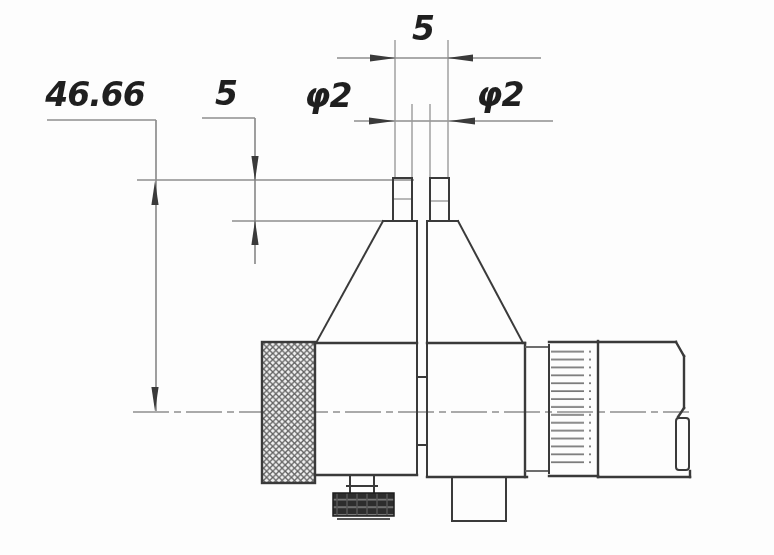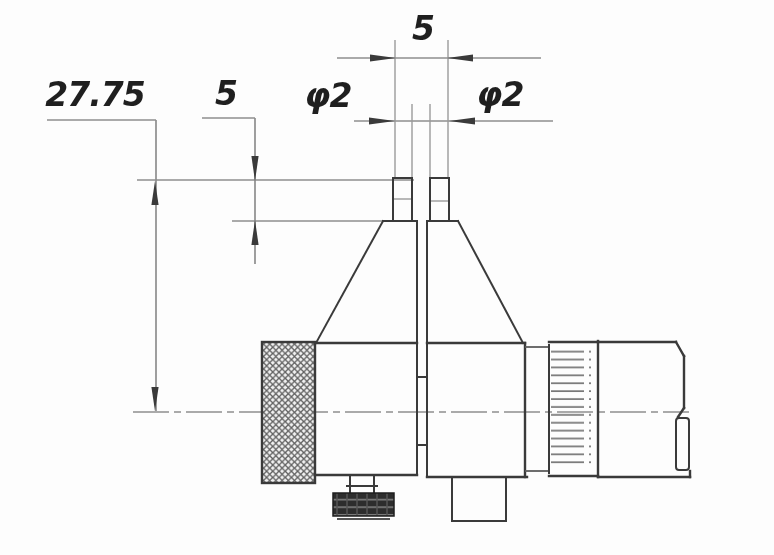--- a/index.html
+++ b/index.html
@@ -156,21 +156,21 @@
       <line class="dk2" x1="347" y1="486" x2="377" y2="486"></line>
       <rect x="333" y="493" width="61" height="23" fill="url(#knobknurl)" stroke="#1e1e1e" stroke-width="1.5"></rect>
       <line x1="337" y1="519" x2="390" y2="519" stroke="#555" stroke-width="2"></line>
     </g>
 
     <g>
       <polyline class="dk2" points="452,477 452,521 506,521 506,477" fill="none"></polyline>
     </g>
   </svg>
 
-  <span class="dimtext" style="left:95px;  top:78px;">27.75</span>
+  <span class="dimtext" style="left:95px;  top:78px;">46.66</span>
 
   <span class="dimtext" style="left:226px; top:77px;">5</span>
 
   <span class="dimtext" style="left:423px; top:12px;">5</span>
 
   <span class="dimtext" style="left:328px; top:79px;">φ2</span>
 
   <span class="dimtext" style="left:500px; top:78px;">φ2</span>
 </div>
 

